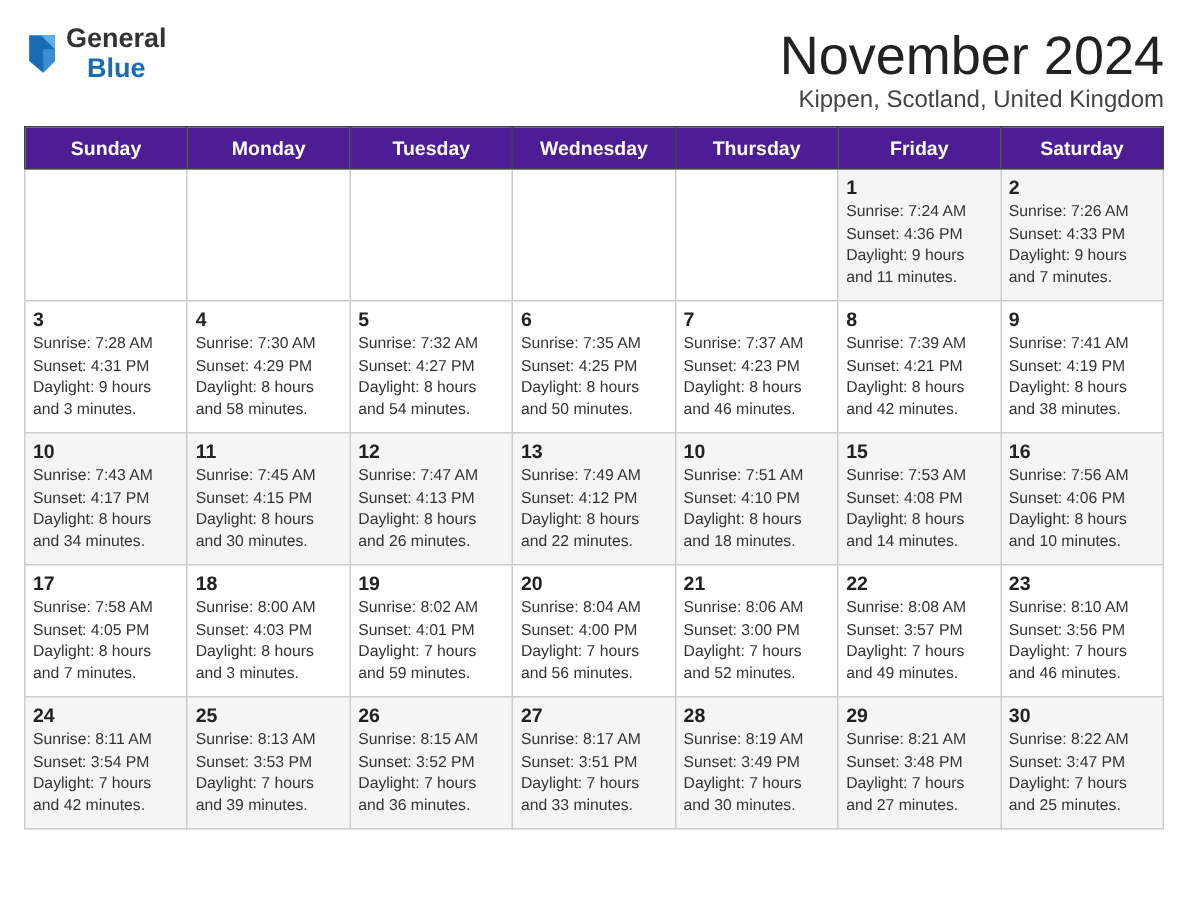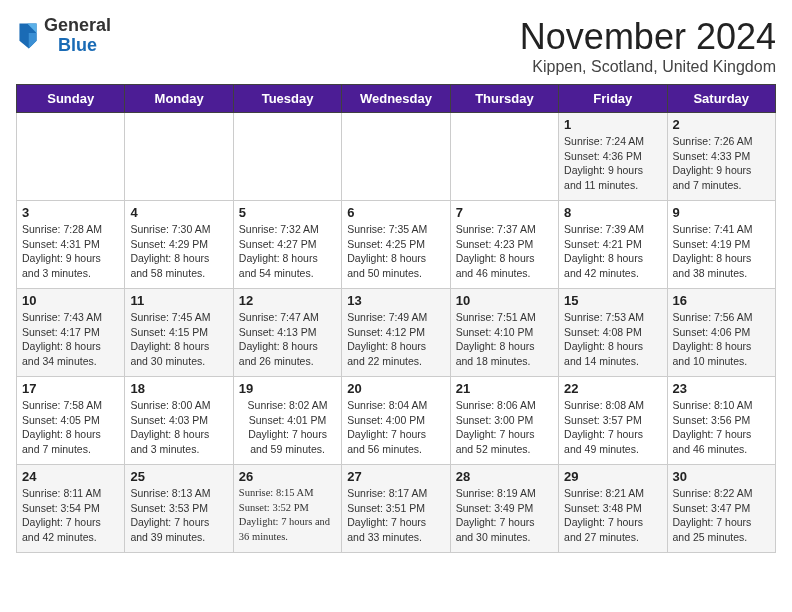--- a/index.html
+++ b/index.html
@@ -236,21 +236,21 @@
 Daylight: 8 hours and 7 minutes.</div>
         </td>
         <td>
           <span class="day-number">18</span>
           <div class="day-info" style="white-space: pre-line;">Sunrise: 8:00 AM
 Sunset: 4:03 PM
 Daylight: 8 hours and 3 minutes.</div>
         </td>
         <td>
           <span class="day-number">19</span>
-          <div class="day-info" style="white-space: pre-line; text-align: center;">Sunrise: 8:02 AM
+          <div class="day-info" style="white-space: pre-line;">Sunrise: 8:02 AM
 Sunset: 4:01 PM
 Daylight: 7 hours and 59 minutes.</div>
         </td>
         <td>
           <span class="day-number">20</span>
           <div class="day-info" style="white-space: pre-line;">Sunrise: 8:04 AM
 Sunset: 4:00 PM
 Daylight: 7 hours and 56 minutes.</div>
         </td>
         <td>
@@ -280,21 +280,21 @@
 Daylight: 7 hours and 42 minutes.</div>
         </td>
         <td>
           <span class="day-number">25</span>
           <div class="day-info" style="white-space: pre-line;">Sunrise: 8:13 AM
 Sunset: 3:53 PM
 Daylight: 7 hours and 39 minutes.</div>
         </td>
         <td>
           <span class="day-number">26</span>
-          <div class="day-info" style="white-space: pre-line; font-family: Liberation Serif, serif;">Sunrise: 8:15 AM
+          <div class="day-info" style="white-space: pre-line;">Sunrise: 8:15 AM
 Sunset: 3:52 PM
 Daylight: 7 hours and 36 minutes.</div>
         </td>
         <td>
           <span class="day-number">27</span>
           <div class="day-info" style="white-space: pre-line;">Sunrise: 8:17 AM
 Sunset: 3:51 PM
 Daylight: 7 hours and 33 minutes.</div>
         </td>
         <td>

